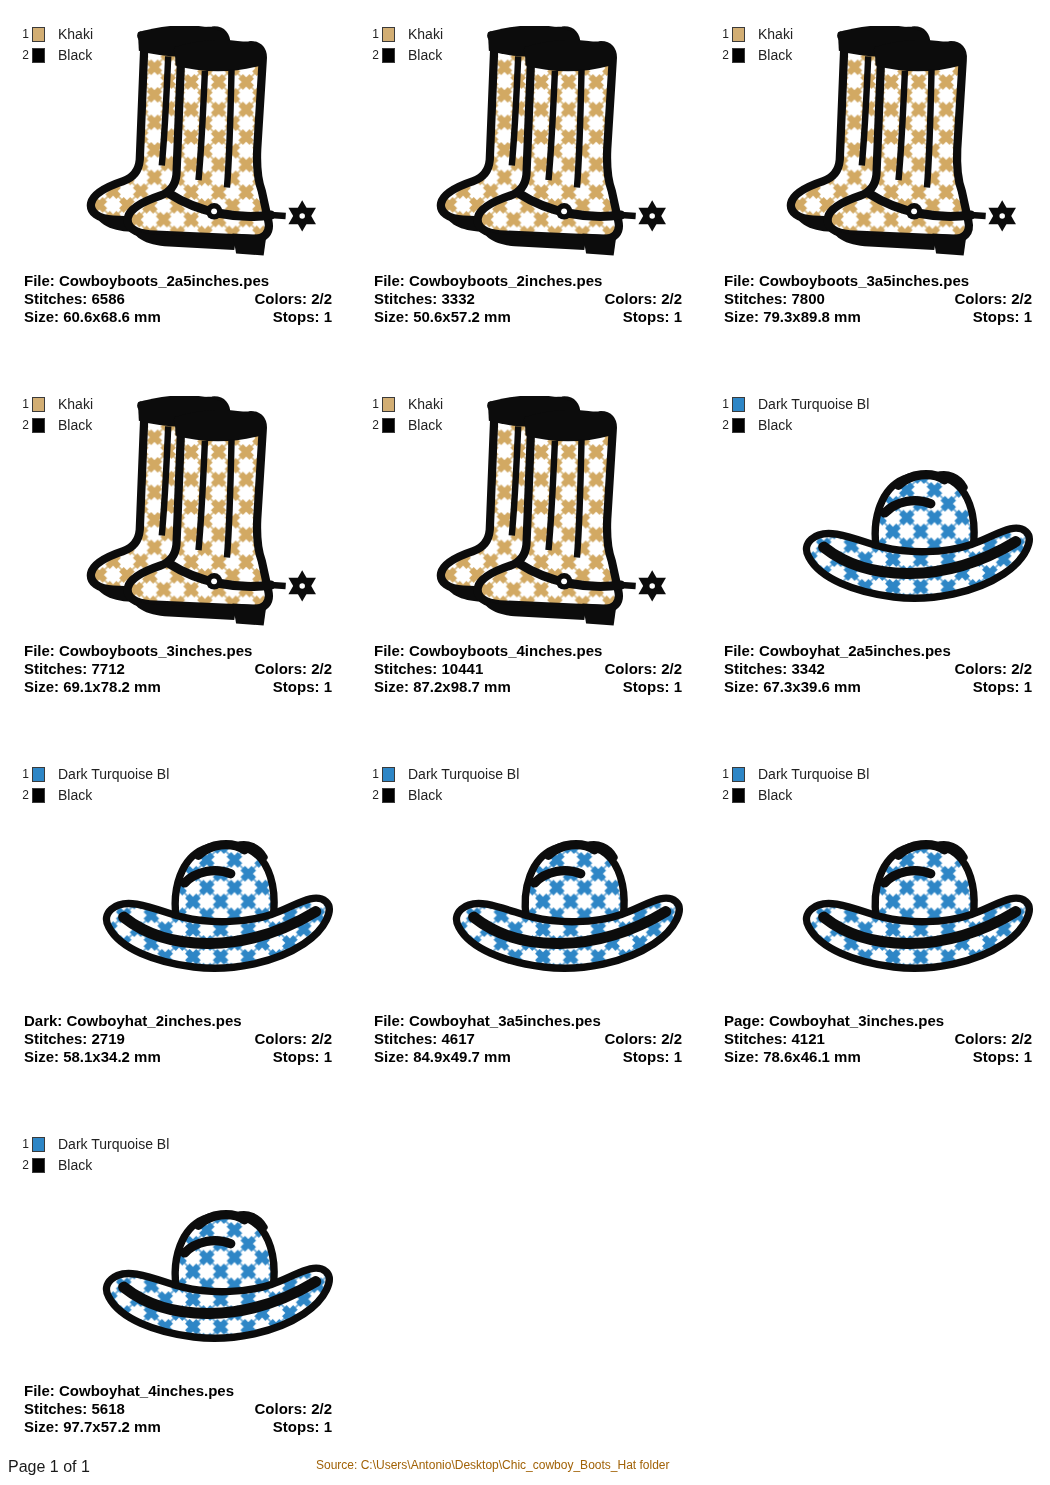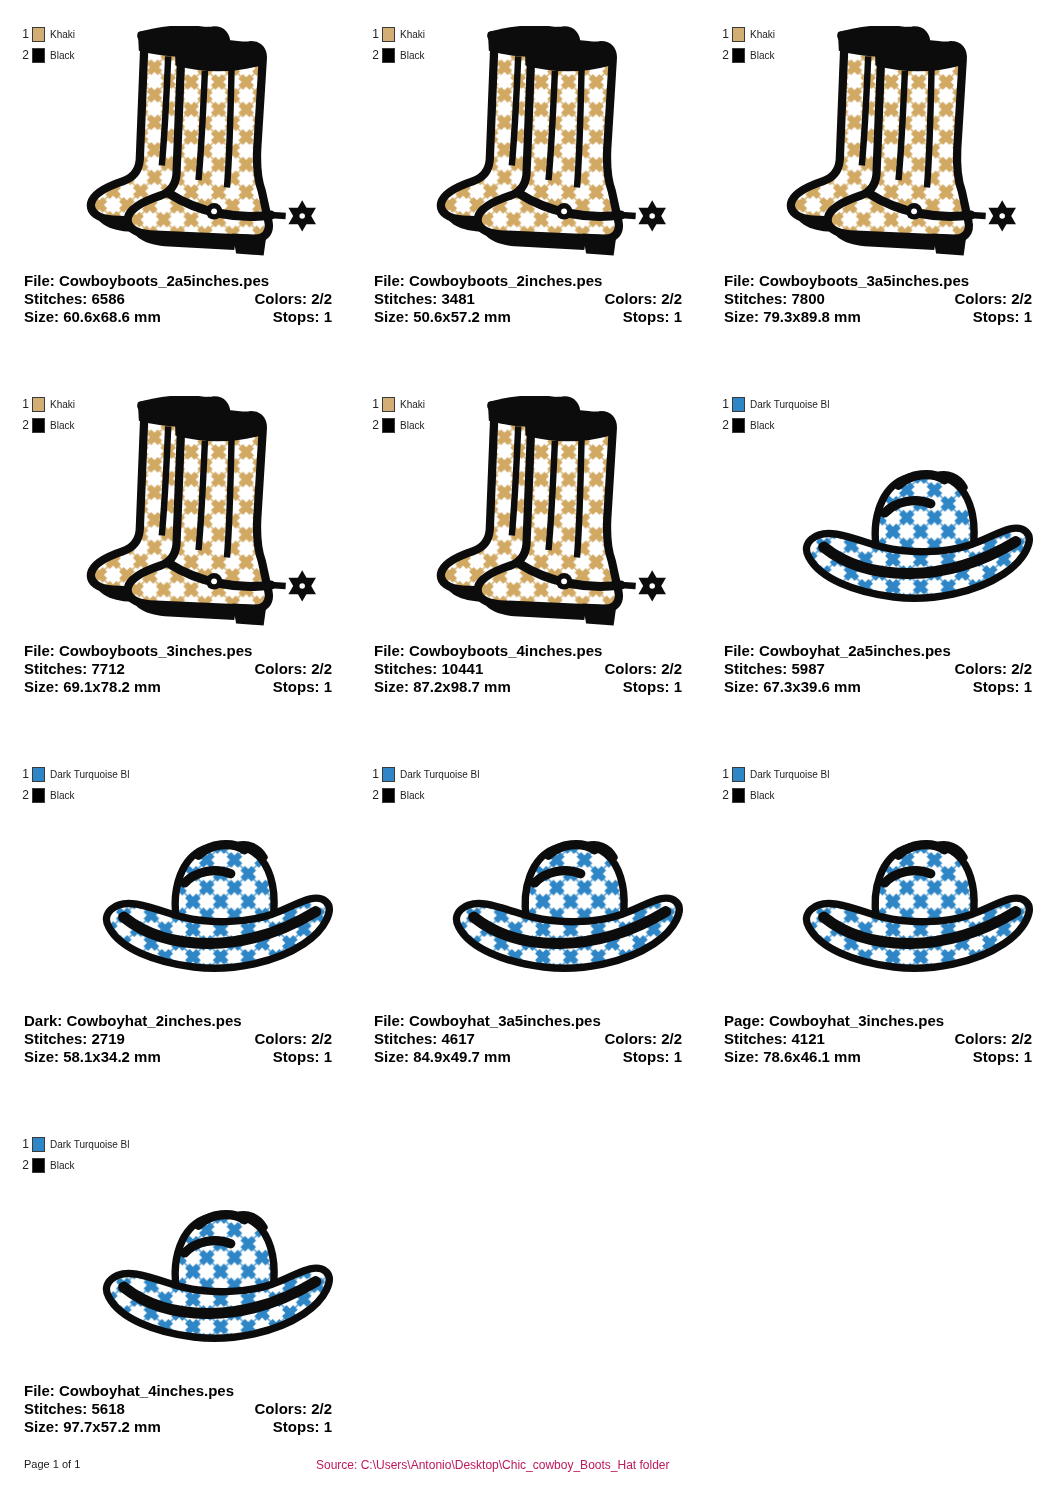--- a/index.html
+++ b/index.html
@@ -4,32 +4,32 @@
 <style>
   html,body{margin:0;padding:0;background:#fff;}
   .page{position:relative;width:1050px;height:1485px;background:#ffffff;
         font-family:"Liberation Sans",sans-serif;color:#000;overflow:hidden;}
   .cell{position:absolute;width:350px;height:370px;}
   
   .legend{position:absolute;top:26px;left:18px;}
   .legend-row{display:flex;align-items:center;height:16px;margin-bottom:5px;}
   .lnum{font-size:12px;color:#222;width:11px;text-align:right;margin-right:3px;}
   .swatch{display:inline-block;width:13px;height:15px;border:1px solid #3a3a3a;box-sizing:border-box;}
-  .lname{font-size:10px;color:#222;margin-left:5px;white-space:nowrap;}
+  .lname{font-size:14px;color:#222;margin-left:13px;white-space:nowrap;}
   
   .art{position:absolute;}
   .art.boots{left:80px;top:26px;width:248px;height:234px;}
   .art.hat{left:96px;top:92px;width:240px;height:162px;}
   
   .info{position:absolute;left:24px;right:18px;top:272px;
         font-weight:bold;font-size:15px;line-height:18px;white-space:nowrap;}
   .info .row{display:flex;justify-content:space-between;}
   
-  .footer-page{position:absolute;left:24px;top:1458px;font-size:11px;color:#1a1a1a;}
-  .footer-source{position:absolute;left:316px;top:1458px;font-size:12px;color:#be185d;}
+  .footer-page{position:absolute;left:8px;top:1458px;font-size:16px;color:#1a1a1a;}
+  .footer-source{position:absolute;left:316px;top:1458px;font-size:12px;color:#a16207;}
   .defs-holder{position:absolute;width:0;height:0;overflow:hidden;}
 </style>
 </head>
 <body>
 
 <div class="page">
 
   <svg class="defs-holder" aria-hidden="true">
     <defs>
       <pattern id="khakiPat" width="30" height="30" patternUnits="userSpaceOnUse">
@@ -120,21 +120,21 @@
         <span class="swatch" style="background: rgb(0, 0, 0);"></span>
         <span class="lname">Black</span>
       </div>
     </div>
     <svg class="art boots" viewBox="0 0 270 255">
         <use href="#sym-boots"></use>
       </svg>
     <div class="info">
       <div>File: Cowboyboots_2inches.pes</div>
       <div class="row">
-          <span>Stitches: 3481</span>
+          <span>Stitches: 3332</span>
           <span>Colors: 2/2</span>
         </div>
       <div class="row">
           <span>Size: 50.6x57.2 mm</span>
           <span>Stops: 1</span>
         </div>
     </div>
   </div>
 
   <div class="cell" style="left:700px;top:0px">
@@ -236,21 +236,21 @@
         <span class="swatch" style="background: rgb(0, 0, 0);"></span>
         <span class="lname">Black</span>
       </div>
     </div>
     <svg class="art hat" viewBox="0 0 260 175">
         <use href="#sym-hat"></use>
       </svg>
     <div class="info">
       <div>File: Cowboyhat_2a5inches.pes</div>
       <div class="row">
-          <span>Stitches: 5987</span>
+          <span>Stitches: 3342</span>
           <span>Colors: 2/2</span>
         </div>
       <div class="row">
           <span>Size: 67.3x39.6 mm</span>
           <span>Stops: 1</span>
         </div>
     </div>
   </div>
 
   <div class="cell" style="left:0px;top:740px">

